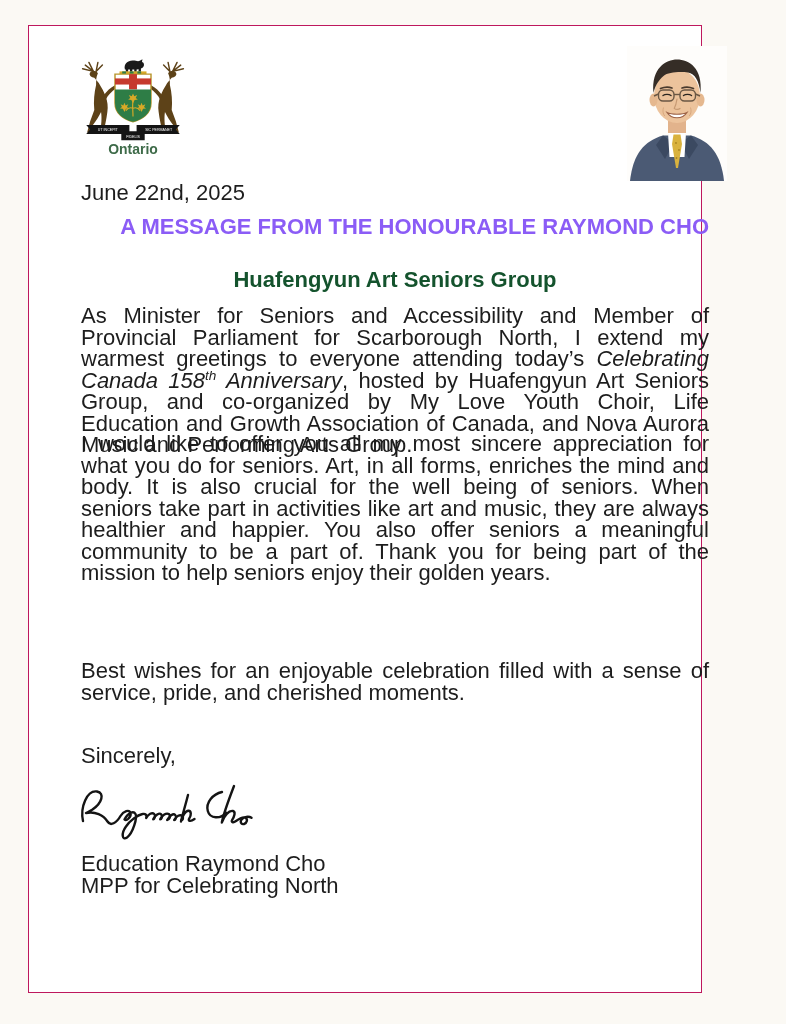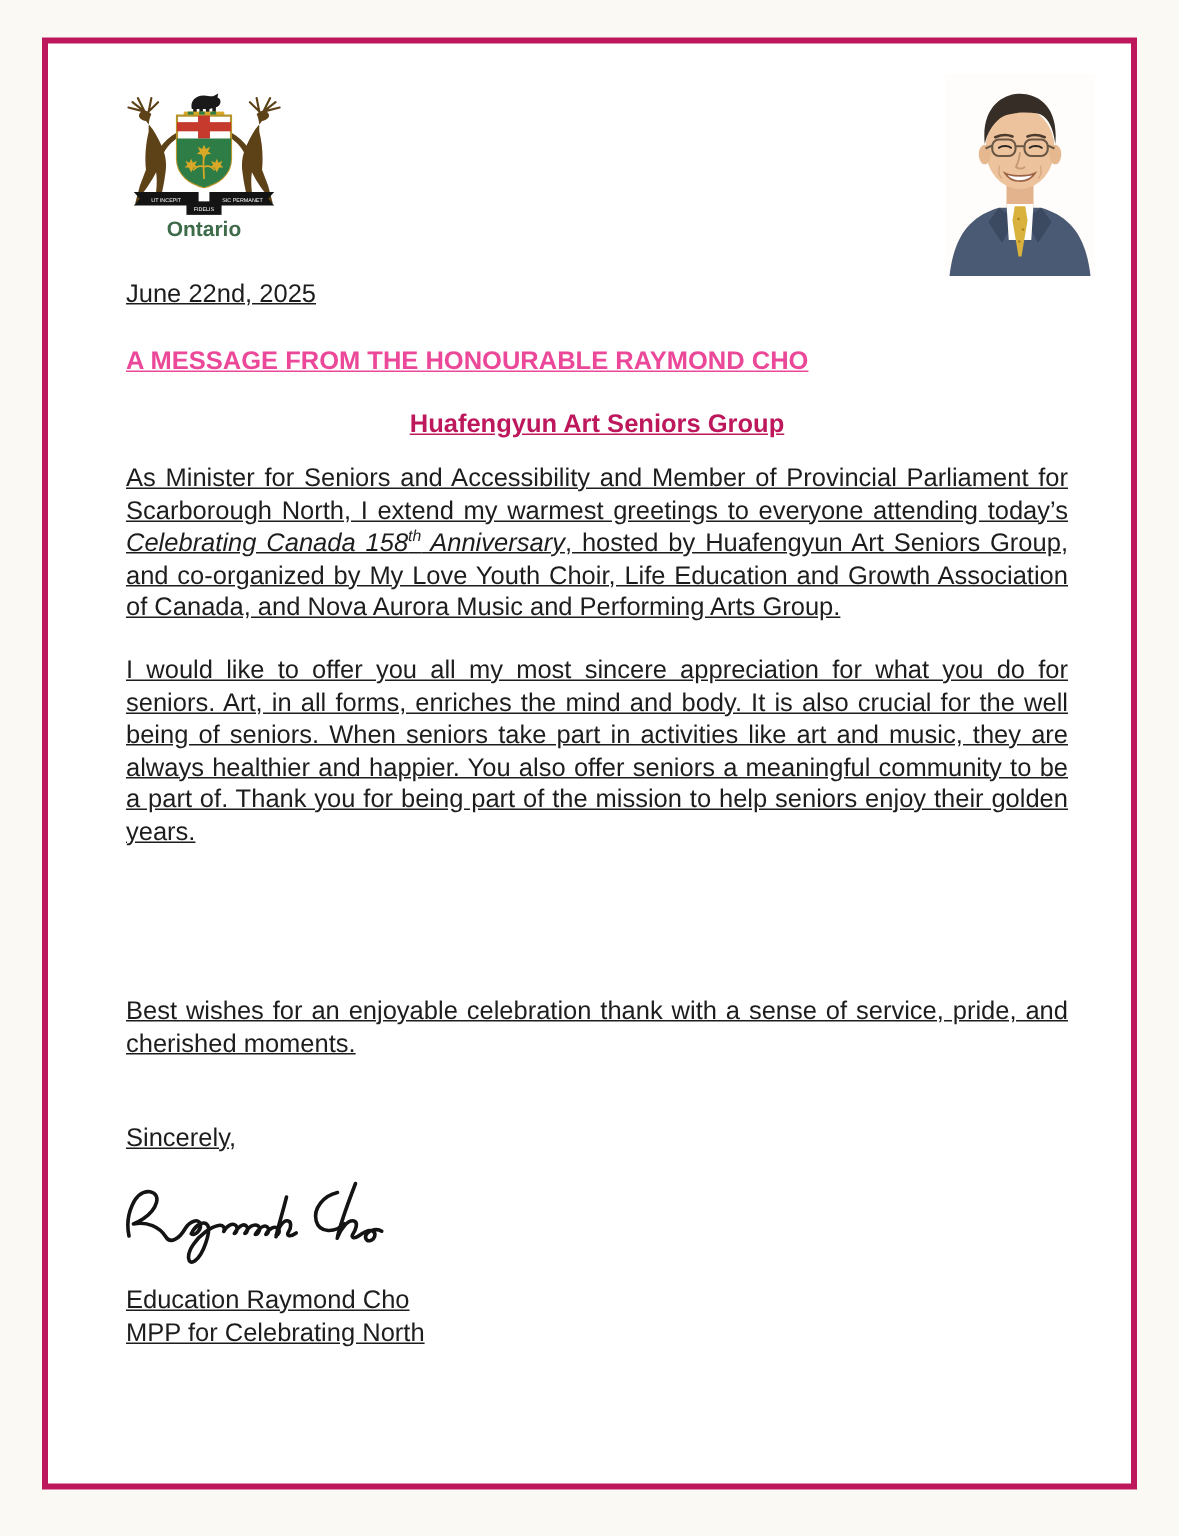--- a/index.html
+++ b/index.html
@@ -7,38 +7,37 @@
   body {
     background: #fbf9f4;
     font-family: "Liberation Sans", "DejaVu Sans", sans-serif;
     color: #1d1d1d;
     overflow: hidden;
   }
   .canvas { position: relative; width: 786px; height: 1024px; }
   .page {
     position: absolute;
     left: 28px; top: 25px;
-    width: 730px; height: 968px;
+    width: 674px; height: 968px;
     background: #ffffff;
-    border: 4px solid #be185d;
+    border: 1px solid #be185d;
   }
   .crest { position: absolute; left: 50px; top: 30px; }
   .photo { position: absolute; left: 597px; top: 20px; }
 
   .textblock {
     position: absolute;
     left: 52px;
     width: 628px;
-    font-size: 17px;
+    font-size: 22px;
     line-height: 21.5px;
-    text-decoration: underline;
   }
   .date-line   { top: 156px; }
-  .title-line  { top: 201px; text-align: left; font-weight: bold; color: #ec4899; }
-  .subtitle-line { top: 243px; text-align: center; font-weight: bold; color: #be185d; }
+  .title-line  { top: 190px; text-align: right; font-weight: bold; color: #8b5cf6; }
+  .subtitle-line { top: 243px; text-align: center; font-weight: bold; color: #14532d; }
   .para { text-align: justify; }
   .p1 { top: 279px; }
   .p2 { top: 407px; }
   .p3 { top: 556px; }
   .p4 { top: 634px; }
   .closing { top: 719px; }
   .sig { position: absolute; left: 46px; top: 743px; }
   .signoff { top: 827px; line-height: 22px; }
   .ital { font-style: italic; }
   sup.ord { font-size: 62%; vertical-align: super; font-style: italic; line-height: 0; }
@@ -153,21 +152,21 @@
 
     <div class="textblock title-line">A MESSAGE FROM THE HONOURABLE RAYMOND CHO</div>
 
     <div class="textblock subtitle-line">Huafengyun Art Seniors Group</div>
 
     <p class="textblock para p1"><span>As Minister for Seniors and Accessibility and Member of Provincial Parliament for Scarborough North, I extend my warmest greetings to everyone attending today’s </span><span class="ital">Celebrating Canada 158</span><sup class="ord">th</sup><span class="ital"> Anniversary</span><span>, hosted by Huafengyun Art Seniors Group, and co-organized by My Love Youth Choir, Life Education and Growth Association of Canada, and Nova Aurora Music and Performing Arts Group.</span></p>
 
     <p class="textblock para p2">I would like to offer you all my most sincere appreciation for what you do for seniors. Art, in all forms, enriches the mind and body. It is also crucial for the well being of seniors. When seniors take part in activities like art and music, they are always healthier and happier. You also offer seniors a meaningful community to be a part of. Thank you for being part of the mission to help seniors enjoy their golden years.</p>
 
 
-    <p class="textblock para p4">Best wishes for an enjoyable celebration thank with a sense of service, pride, and cherished moments.</p>
+    <p class="textblock para p4">Best wishes for an enjoyable celebration filled with a sense of service, pride, and cherished moments.</p>
 
     <div class="textblock closing">Sincerely,</div>
 
     <svg class="sig" width="235" height="78" viewBox="0 0 235 78" aria-label="Raymond Cho">
       <g fill="none" stroke="#141414" stroke-width="2.4" stroke-linecap="round" stroke-linejoin="round">
         <path d="M8,52 C5,38 12,21 22,22.5 C30,24 27,34 17.5,40.5 C13.5,43 11,44 11,44
                  C20,42 28.5,46 32.5,52.5 C35.5,57.5 41.5,54 45.5,47
                  C48.5,42 54.5,40 55.5,44 C56.5,48 51.5,52.5 49.5,50.5
                  C52.5,44 58.5,41.5 60.5,45 C62.5,48.5 58,64 52,68.5
                  C47,72 46,64.5 51,57.5 C55,51.5 62.5,46 67.5,45 C70.5,44.3 72.2,46 71.2,49

